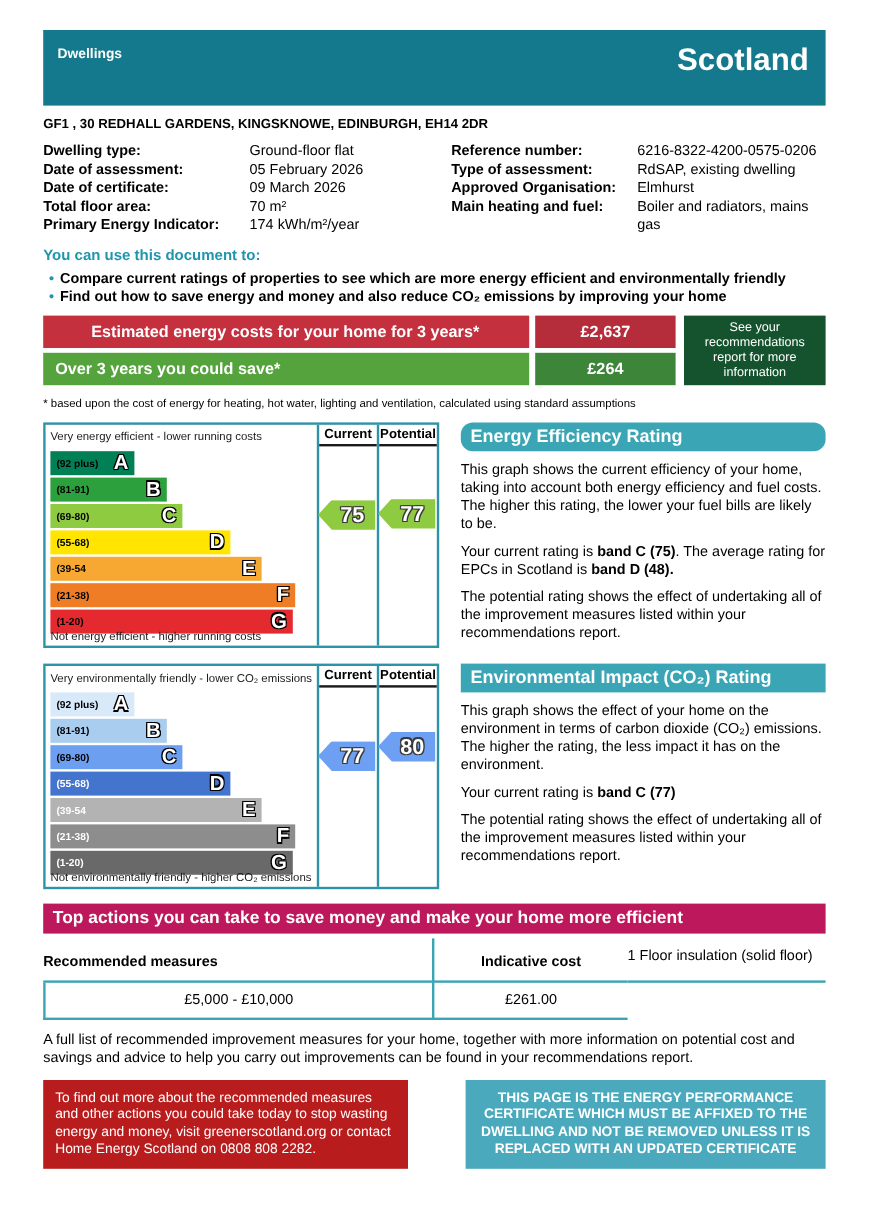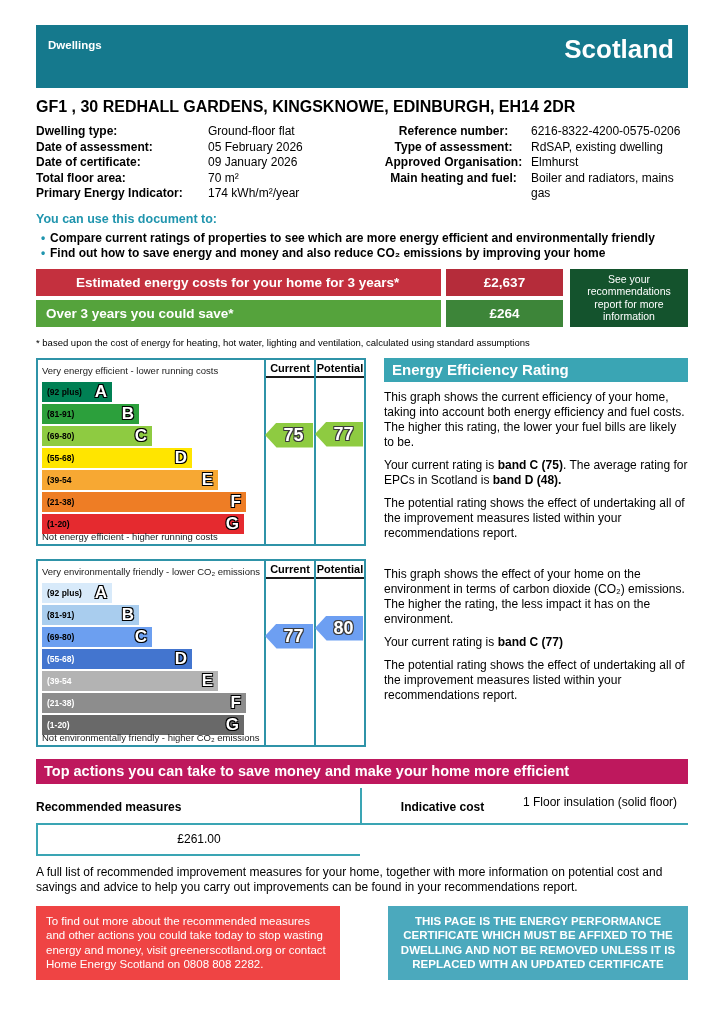--- a/index.html
+++ b/index.html
@@ -6,29 +6,29 @@
   body { margin:0; background:#ffffff; font-family:"Liberation Sans", sans-serif; color:#000; }
   .page { position:relative; width:724px; height:1024px; background:#fff; overflow:hidden; }
   .content { width:652px; margin:0 auto; padding-top:25px; }
 
   
   .main-header { height:63px; color:#fff; display:flex; justify-content:space-between; padding:9px 14px 0 12px; }
   .main-header .t1 { font-size:21px; font-weight:bold; line-height:26px; }
   .main-header .t2 { font-size:11.5px; font-weight:bold; margin-top:5px; }
   .main-header .region { font-size:26px; font-weight:bold; line-height:30px; }
 
-  .address { font-size:16px; font-weight:bold; margin:10px 0 8px 0; }
+  .address { font-size:11px; font-weight:bold; margin:10px 0 8px 0; }
 
   
   .details { display:flex; font-size:12px; line-height:15.5px; margin-top:4px; }
   .details .colL { width:340px; }
   .details .colR { width:312px; }
   .drow { display:flex; }
   .drow .lab { font-weight:bold; width:172px; flex:none; }
-  .colR .drow .lab { width:155px;text-align:center; }
+  .colR .drow .lab { width:155px; }
   .drow .val { flex:1; }
 
   
   .usage-heading { font-size:12.5px; font-weight:bold; margin-top:10px; }
   .bullets { margin-top:5px; }
   .bullet-row { display:flex; font-size:12px; font-weight:bold; line-height:15px; }
   .bullet-row .dot { width:14px; flex:none; text-align:center; }
 
   
   .costs { display:flex; margin-top:8px; }
@@ -97,21 +97,21 @@
         <div class="drow">
             <span class="lab">Dwelling type:</span>
             <span class="val">Ground-floor flat</span>
           </div>
         <div class="drow">
             <span class="lab">Date of assessment:</span>
             <span class="val">05 February 2026</span>
           </div>
         <div class="drow">
             <span class="lab">Date of certificate:</span>
-            <span class="val">09 January 2026</span>
+            <span class="val">09 March 2026</span>
           </div>
         <div class="drow">
             <span class="lab">Total floor area:</span>
             <span class="val">70 m²</span>
           </div>
         <div class="drow">
             <span class="lab">Primary Energy Indicator:</span>
             <span class="val">174 kWh/m²/year</span>
           </div>
       </div>
@@ -221,21 +221,21 @@
             </div>
         </div>
         <div class="chart-col">
           <div class="col-head">Potential</div>
           <div class="arrow" style="top: 62px; background-color: rgb(142, 203, 65);">
               <span class="arrow-num">77</span>
             </div>
         </div>
       </div>
       <div class="panel">
-        <div class="panel-head" style="background-color: rgb(58, 165, 180);">Energy Efficiency Rating</div>
+        <div class="panel-head" style="background-color: rgb(58, 165, 180); border-radius: 10px;">Energy Efficiency Rating</div>
         <p><span>This graph shows the current efficiency of your home, taking into account both energy efficiency and fuel costs. The higher this rating, the lower your fuel bills are likely to be.</span></p>
         <p><span>Your current rating is </span><span style="font-weight: bold;">band C (75)</span><span>. The average rating for EPCs in Scotland is </span><span style="font-weight: bold;">band D (48).</span></p>
         <p><span>The potential rating shows the effect of undertaking all of the improvement measures listed within your recommendations report.</span></p>
       </div>
     </div>
 
     <div class="row2" style="margin-top:13px">
       <div class="chart-box">
         <div class="chart-main">
           <div class="chart-top-label">Very environmentally friendly - lower CO₂ emissions</div>
@@ -292,36 +292,38 @@
             </div>
         </div>
         <div class="chart-col">
           <div class="col-head">Potential</div>
           <div class="arrow" style="top: 55px; background-color: rgb(109, 159, 242);">
               <span class="arrow-num">80</span>
             </div>
         </div>
       </div>
       <div class="panel">
+        <div class="panel-head" style="background-color: rgb(58, 165, 180);">Environmental Impact (CO₂) Rating</div>
         <p><span>This graph shows the effect of your home on the environment in terms of carbon dioxide (CO₂) emissions. The higher the rating, the less impact it has on the environment.</span></p>
         <p><span>Your current rating is </span><span style="font-weight: bold;">band C (77)</span></p>
         <p><span>The potential rating shows the effect of undertaking all of the improvement measures listed within your recommendations report.</span></p>
       </div>
     </div>
 
     <div class="top-actions-bar" style="background-color: #be185d;">Top actions you can take to save money and make your home more efficient</div>
     <div class="measures-table">
       <div class="mt-cell mt-head">Recommended measures</div>
       <div class="mt-cell mt-head mt-sep">Indicative cost</div>
       <div class="mt-cell mt-data">1 Floor insulation (solid floor)</div>
+      <div class="mt-cell mt-data mt-sep">£5,000 - £10,000</div>
       <div class="mt-cell mt-data mt-sep">£261.00</div>
     </div>
     <div class="full-list-note">A full list of recommended improvement measures for your home, together with more information on potential cost and savings and advice to help you carry out improvements can be found in your recommendations report.</div>
 
     <div class="footer-boxes">
-      <div class="fbox-left" style="background-color: #ef4444;">To find out more about the recommended measures and other actions you could take today to stop wasting energy and money, visit greenerscotland.org or contact Home Energy Scotland on 0808 808 2282.</div>
+      <div class="fbox-left" style="background-color: #b91c1c;">To find out more about the recommended measures and other actions you could take today to stop wasting energy and money, visit greenerscotland.org or contact Home Energy Scotland on 0808 808 2282.</div>
       <div class="fbox-right" style="background-color: rgb(75, 169, 189);">
           <span>THIS PAGE IS THE ENERGY PERFORMANCE CERTIFICATE WHICH MUST BE AFFIXED TO THE DWELLING AND NOT BE REMOVED UNLESS IT IS REPLACED WITH AN UPDATED CERTIFICATE</span>
         </div>
     </div>
 
   </div>
 </div>
 
 </body></html>

